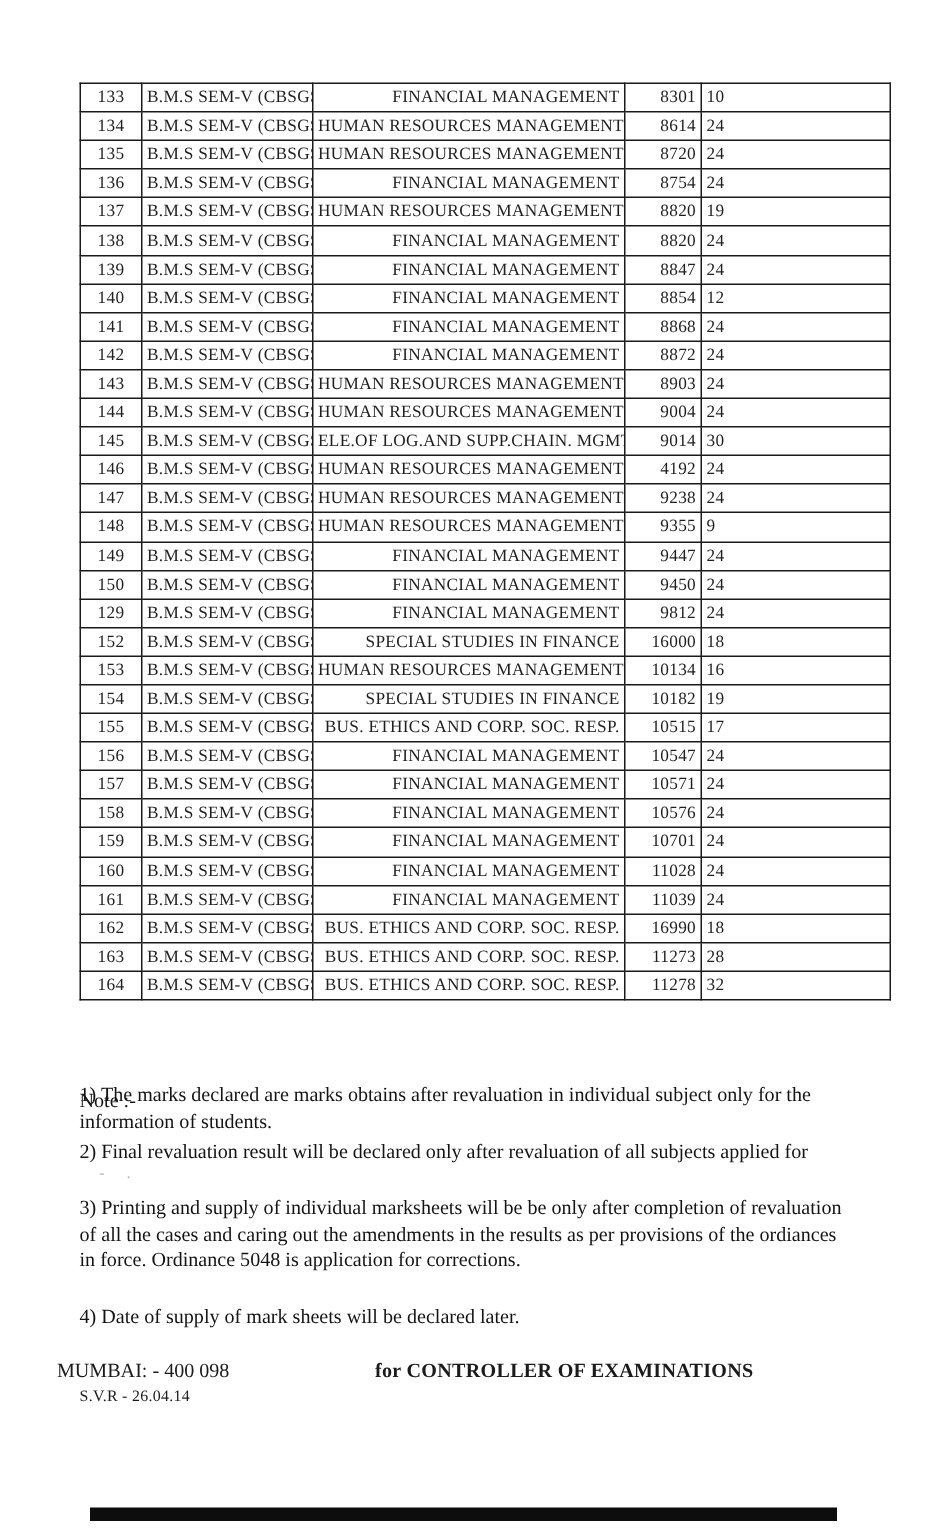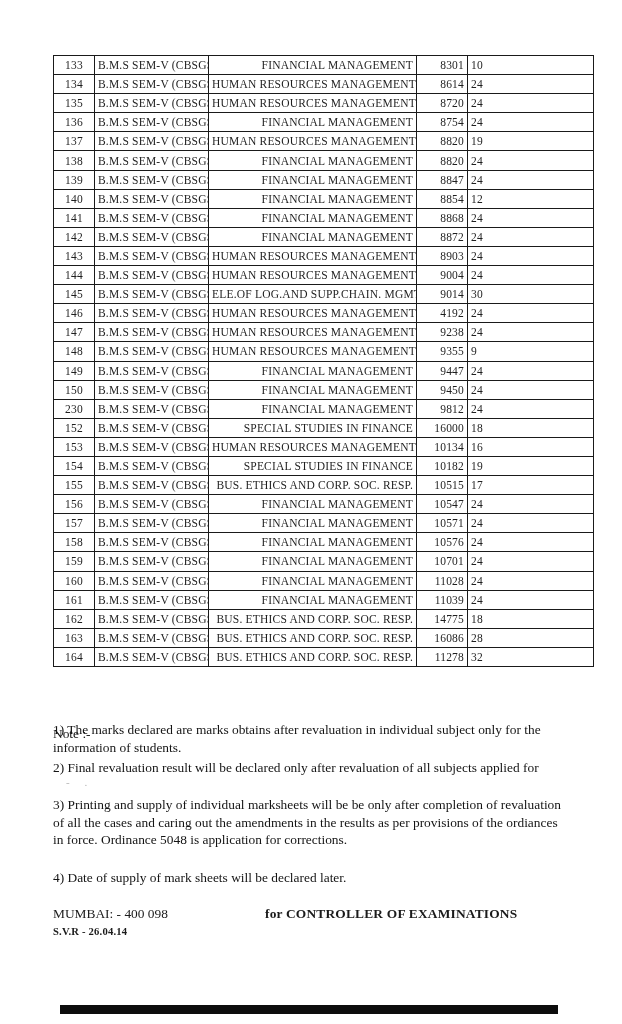--- a/index.html
+++ b/index.html
@@ -59,39 +59,39 @@
   .faded {
     position: absolute;
     left: 66px;
     top: 776px;
     font-size: 11px;
     color: #b5b5b5;
     letter-spacing: 6px;
   }
   .sig-row {
     position: absolute;
-    left: 53px;
+    left: 38px;
     top: 906px;
     width: 540px;
     font-size: 13.4px;
   }
   .sig-row .place { display: inline-block; }
   .sig-row .signature {
     position: absolute;
     left: 212px;
     top: 0;
     font-weight: bold;
     letter-spacing: 0.2px;
   }
   .ref {
     position: absolute;
     left: 53px;
     top: 926px;
     font-size: 10.6px;
-    font-weight: bold;
+    font-weight: normal;
     letter-spacing: 0.2px;
   }
   .scan-bar {
     position: absolute;
     left: 60px;
     top: 1005px;
     width: 498px;
     height: 9px;
     background: #0d0d0d;
   }
@@ -223,21 +223,21 @@
           <td class="c4">24</td>
         </tr>
         <tr>
           <td class="c0">150</td>
           <td class="c1">B.M.S SEM-V (CBSGS)</td>
           <td class="c2">FINANCIAL MANAGEMENT</td>
           <td class="c3">9450</td>
           <td class="c4">24</td>
         </tr>
         <tr>
-          <td class="c0">230</td>
+          <td class="c0">129</td>
           <td class="c1">B.M.S SEM-V (CBSGS)</td>
           <td class="c2">FINANCIAL MANAGEMENT</td>
           <td class="c3">9812</td>
           <td class="c4">24</td>
         </tr>
         <tr>
           <td class="c0">152</td>
           <td class="c1">B.M.S SEM-V (CBSGS)</td>
           <td class="c2">SPECIAL STUDIES IN FINANCE</td>
           <td class="c3">16000</td>
@@ -303,28 +303,28 @@
           <td class="c0">161</td>
           <td class="c1">B.M.S SEM-V (CBSGS)</td>
           <td class="c2">FINANCIAL MANAGEMENT</td>
           <td class="c3">11039</td>
           <td class="c4">24</td>
         </tr>
         <tr>
           <td class="c0">162</td>
           <td class="c1">B.M.S SEM-V (CBSGS)</td>
           <td class="c2">BUS. ETHICS AND CORP. SOC. RESP.</td>
-          <td class="c3">14775</td>
+          <td class="c3">16990</td>
           <td class="c4">18</td>
         </tr>
         <tr>
           <td class="c0">163</td>
           <td class="c1">B.M.S SEM-V (CBSGS)</td>
           <td class="c2">BUS. ETHICS AND CORP. SOC. RESP.</td>
-          <td class="c3">16086</td>
+          <td class="c3">11273</td>
           <td class="c4">28</td>
         </tr>
         <tr>
           <td class="c0">164</td>
           <td class="c1">B.M.S SEM-V (CBSGS)</td>
           <td class="c2">BUS. ETHICS AND CORP. SOC. RESP.</td>
           <td class="c3">11278</td>
           <td class="c4">32</td>
         </tr>
       </tbody>

